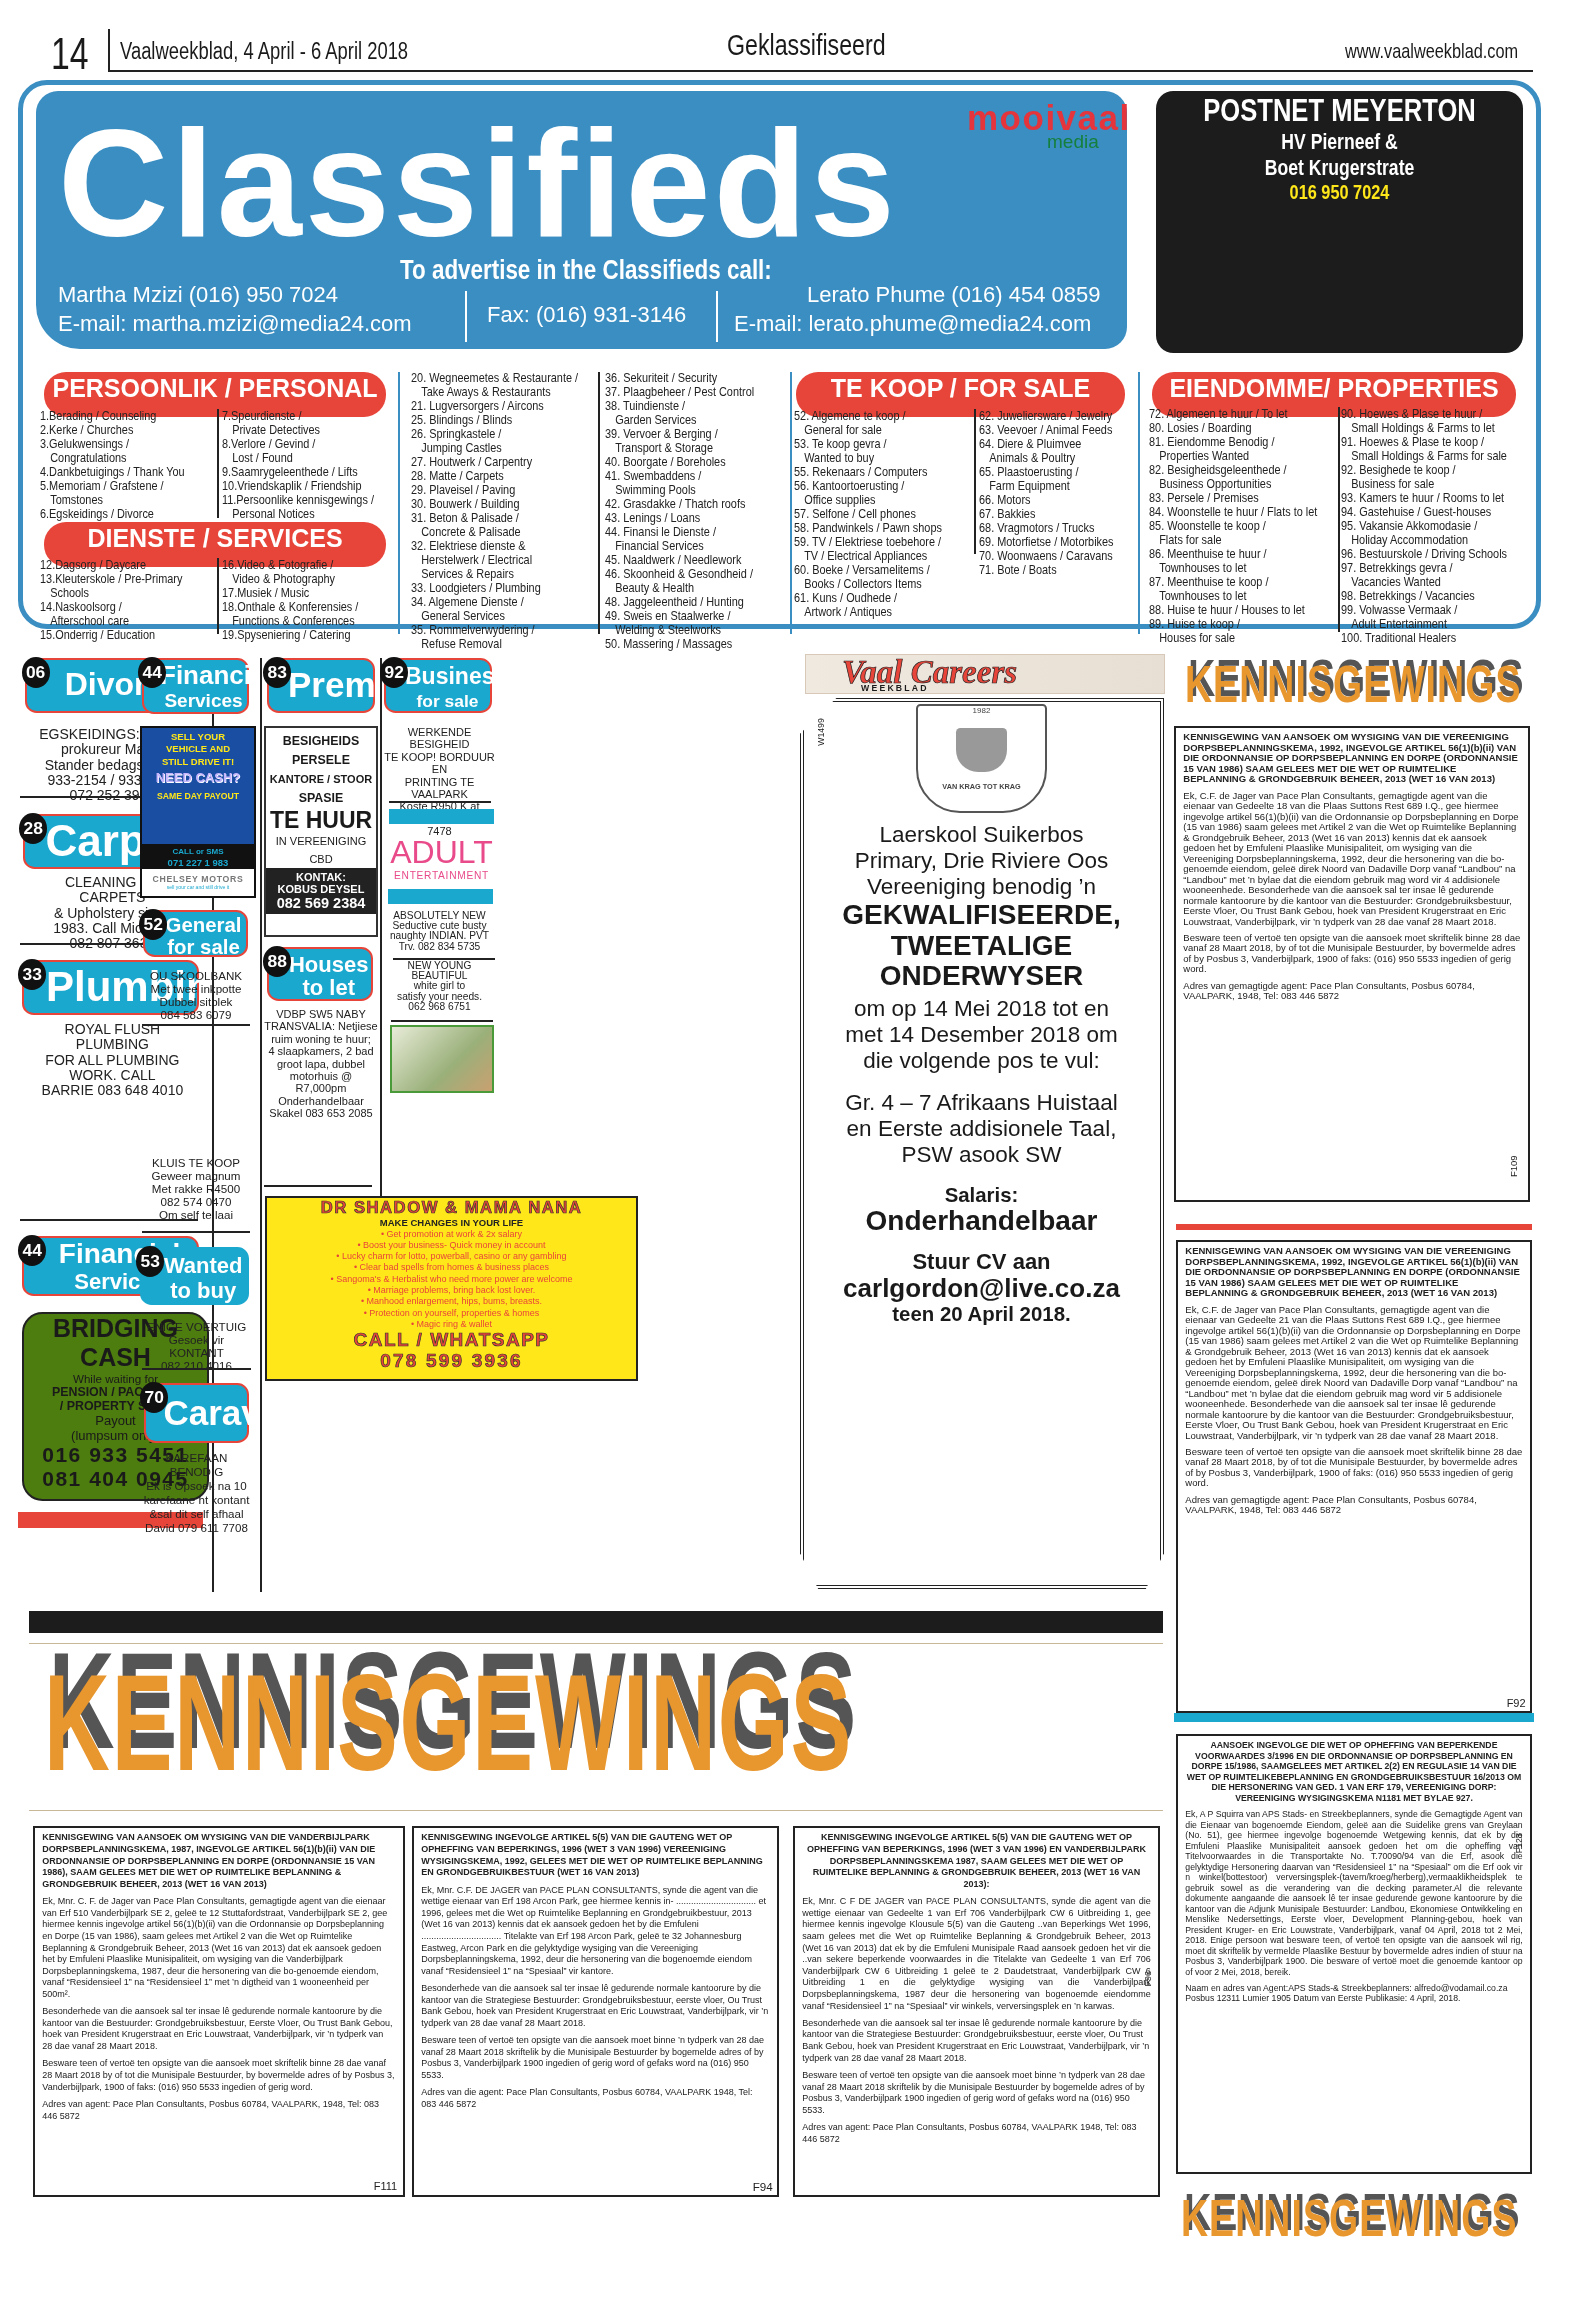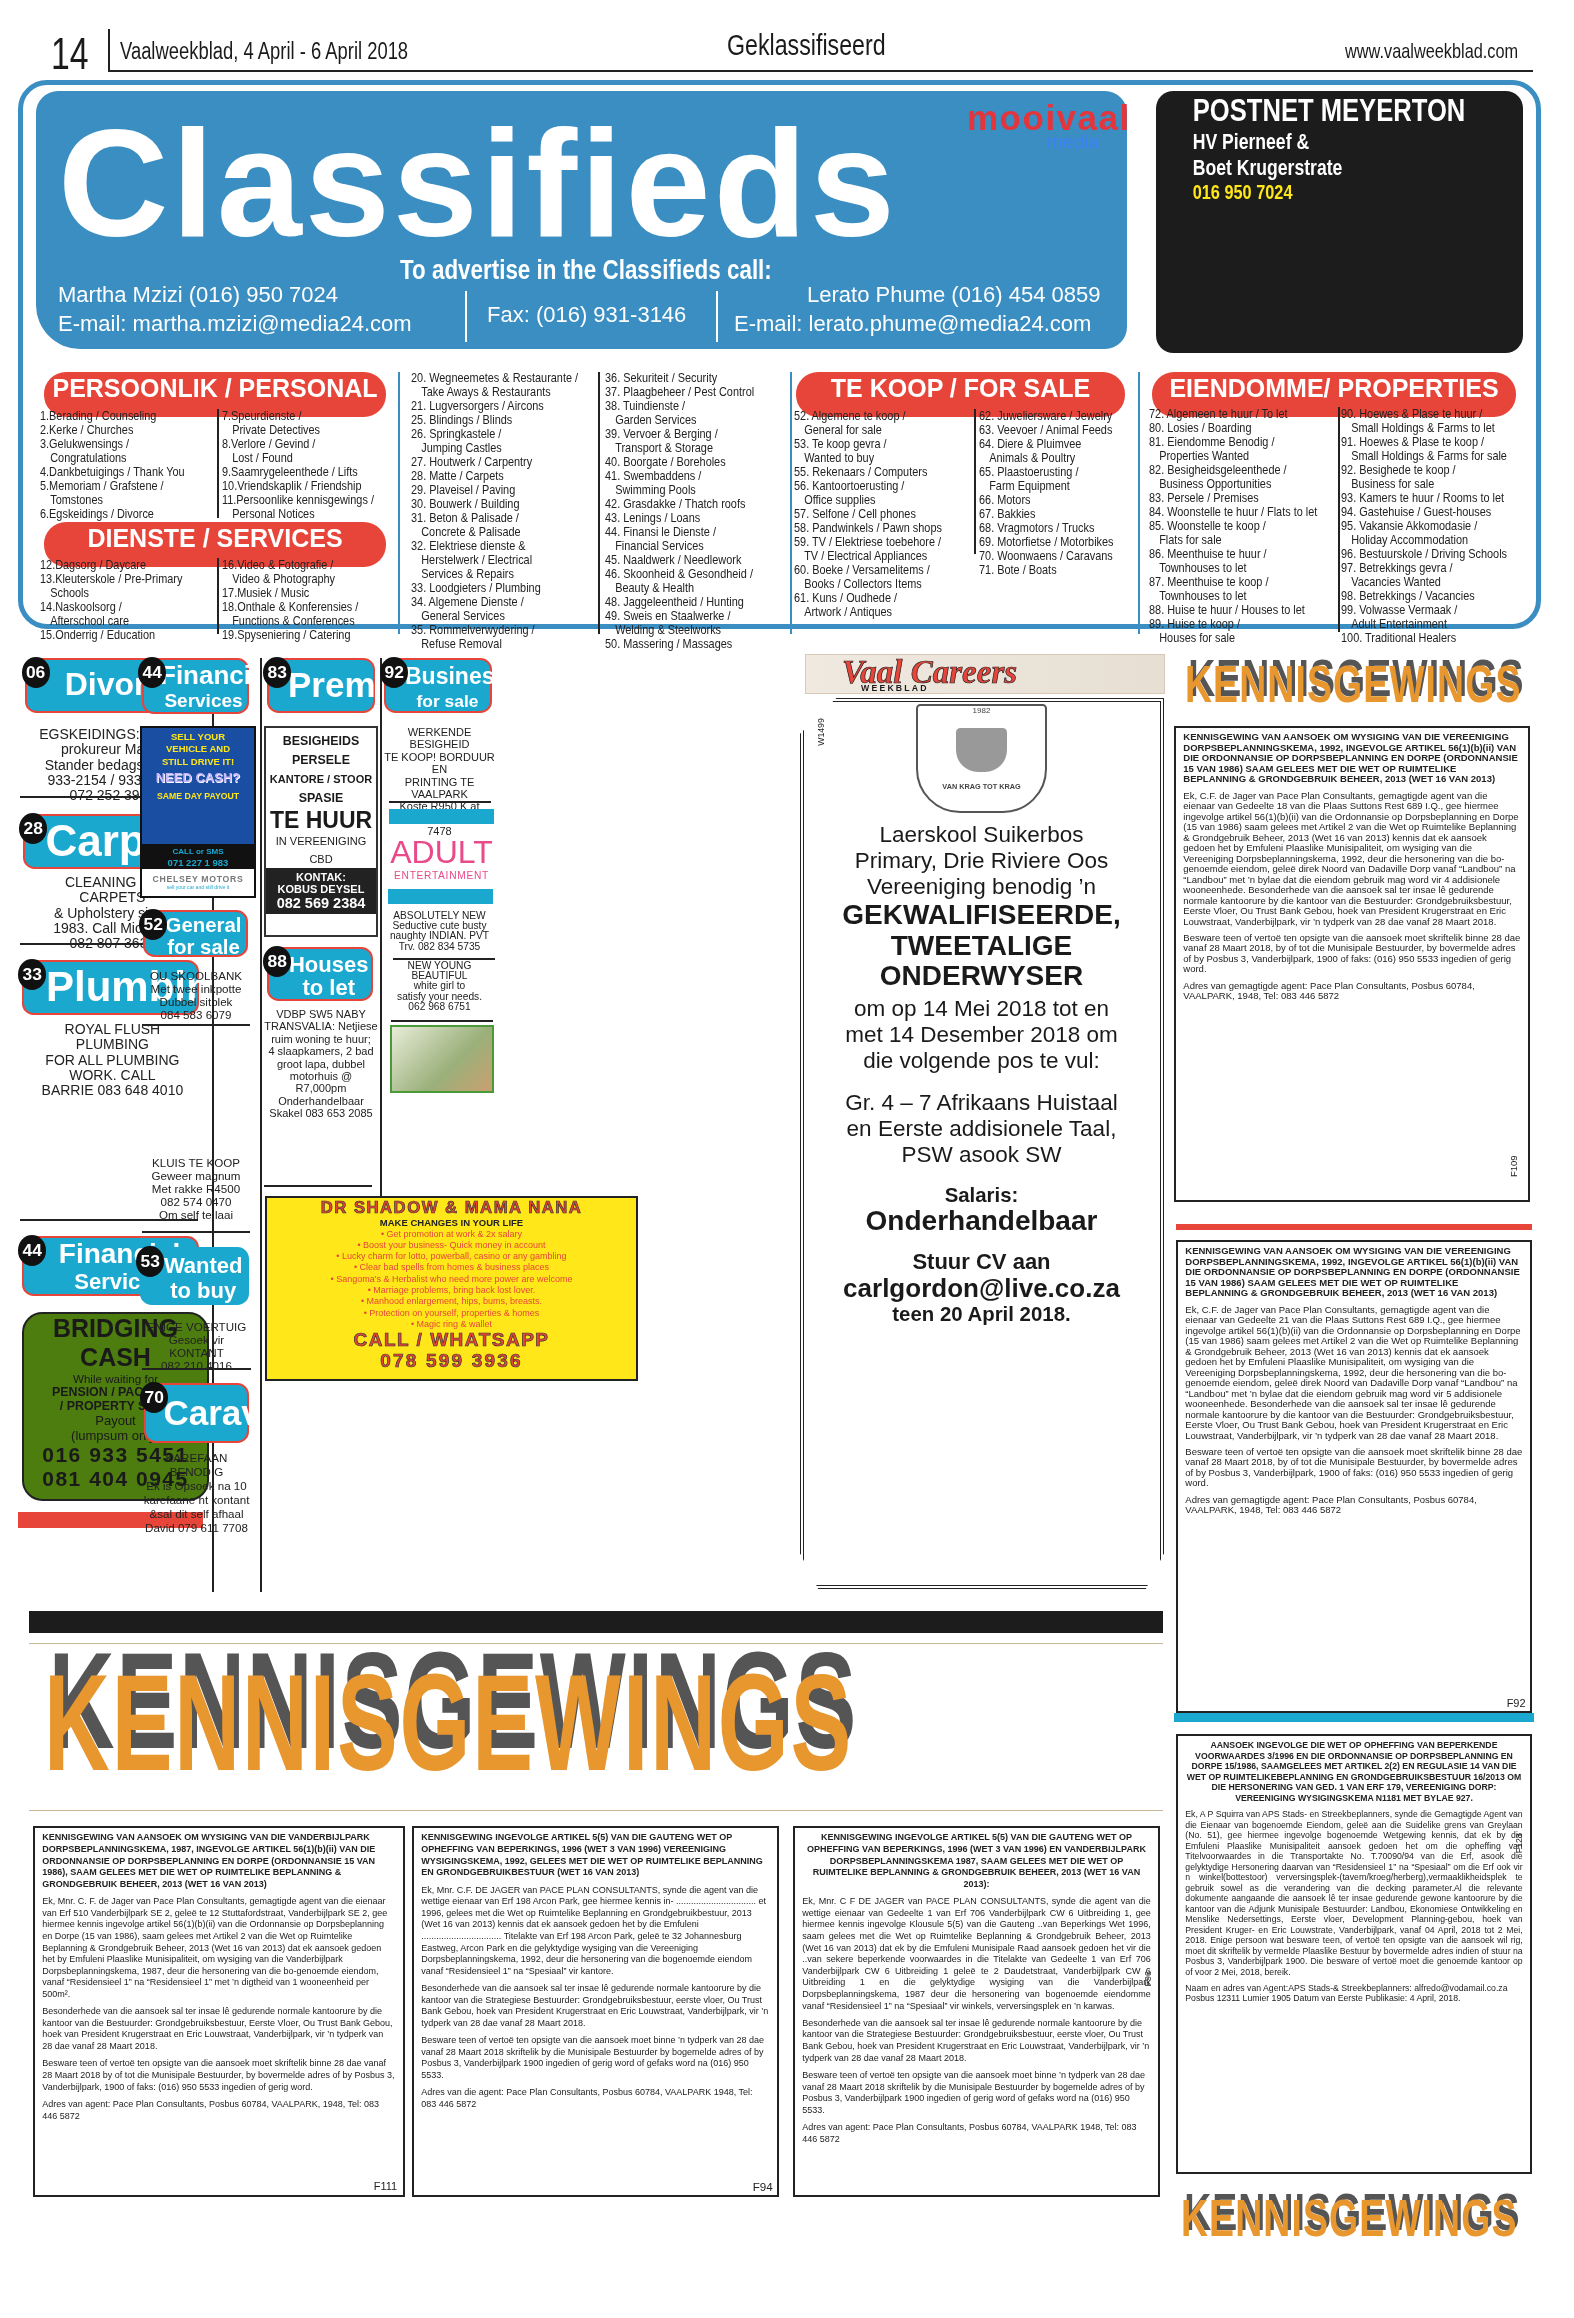--- a/index.html
+++ b/index.html
@@ -8,29 +8,29 @@
 .hdr-num{left:51px;top:28px;font-family:"Liberation Sans Narrow","Liberation Sans",sans-serif;font-size:45px;transform:scaleX(.75);transform-origin:left}
 .hdr-sep{left:108px;top:29px;width:1.5px;height:42px;background:#222}
 .hdr-line{left:108px;top:70px;width:1425px;height:1.5px;background:#222}
 .hdr-pub{left:120px;top:38px;font-size:23px;transform:scaleX(.8);transform-origin:left}
 .hdr-sec{left:727px;top:29px;font-size:29px;transform:scaleX(.8);transform-origin:left}
 .hdr-web{left:1345px;top:40px;font-size:20.4px;transform:scaleX(.8);transform-origin:left}
 .frame{left:18px;top:80px;width:1523px;height:549px;border:5.8px solid #3a8ec2;border-radius:29px}
 .banner{left:36px;top:91px;width:1091px;height:258px;background:#3a8ec2;border-radius:22px 22px 22px 44px}
 .big-title{left:58px;top:95px;font-size:153px;font-weight:bold;color:#fff;letter-spacing:2.9px}
 .mv{left:967px;top:98px;font-size:35px;color:#e4343c;font-weight:bold;letter-spacing:1.5px}
-.mv2{left:1047px;top:131px;font-size:19px;color:#3b82f6}
+.mv2{left:1047px;top:131px;font-size:19px;color:#15803d}
 .adv{left:400px;top:254px;font-size:28px;color:#fff;font-weight:bold;transform:scaleX(.8);transform-origin:left}
 .cl{color:#fff;font-size:22px}
 .cl a{color:#fff}
 .vbar{width:2.2px;height:51px;background:#fff}
 .mey{left:1156px;top:91px;width:367px;height:262px;border-radius:17.4px;overflow:hidden;background:#1c1c1c}
 .mey-top{height:145px;background:#e8453a;text-align:center;padding-top:5.8px}
 .mey-top div{font-family:"Liberation Sans",sans-serif;font-weight:bold;color:#ffe71a;font-size:26px;line-height:39px;text-shadow:1.5px 1.5px 0 #000;transform:scaleX(.78)}
-.mey-bot{text-align:left;color:#fff;font-weight:bold}
+.mey-bot{text-align:center;color:#fff;font-weight:bold}
 .pillred{background:#e8453a;color:#fff;border-radius:22px;text-align:center;font-weight:bold;font-size:25px;height:45px;line-height:33px}
 .list{font-size:12.4px;line-height:14px;color:#222;transform:scaleX(.88);transform-origin:left}
 .list div{white-space:nowrap}
 .list .ind{padding-left:11.6px}
 .colrule{width:2.2px;background:#3a8ec2}
 .thinrule{width:1.5px;background:#222}
 .hbox{background:#1aa8cf;border:2.2px solid #e8453a;border-radius:11.6px;color:#fff;font-weight:bold;text-align:center;position:absolute}
 .badge{position:absolute;width:28px;height:30.5px;border-radius:50%;background:#111;color:#fff;font-size:17.4px;text-align:center;line-height:30.5px;font-weight:bold;left:-5.8px;top:-2.9px}
 .adtxt{position:absolute;text-align:center;font-size:14px;line-height:15.3px;color:#222}
 .rule{position:absolute;height:2.2px;background:#222}

